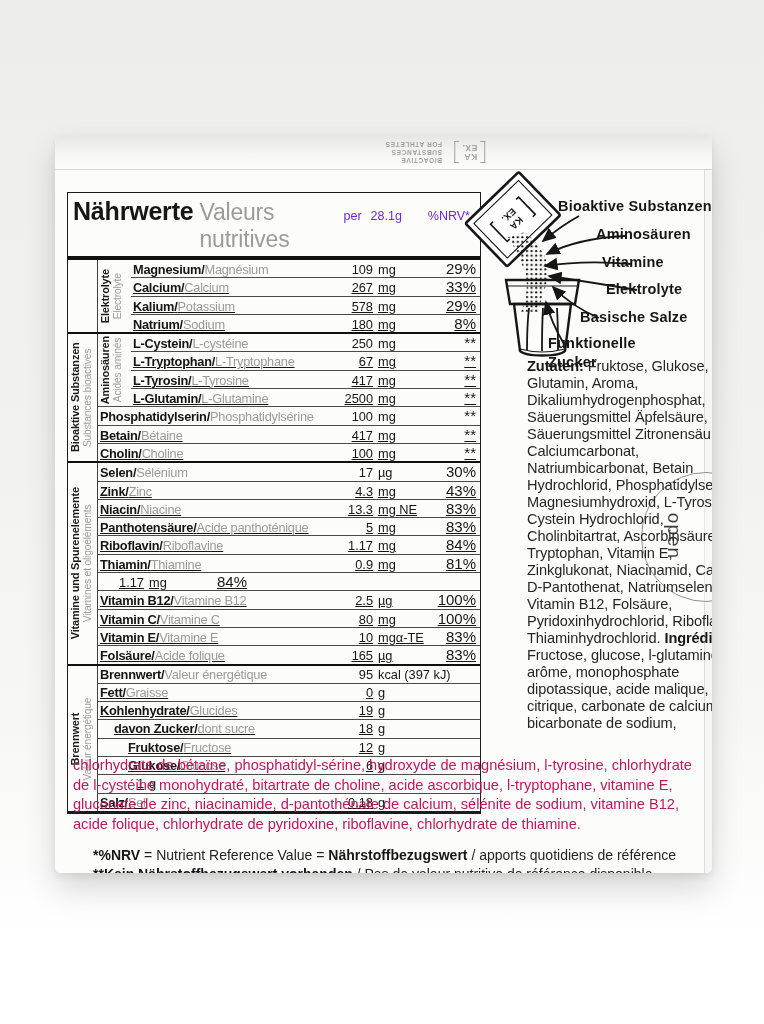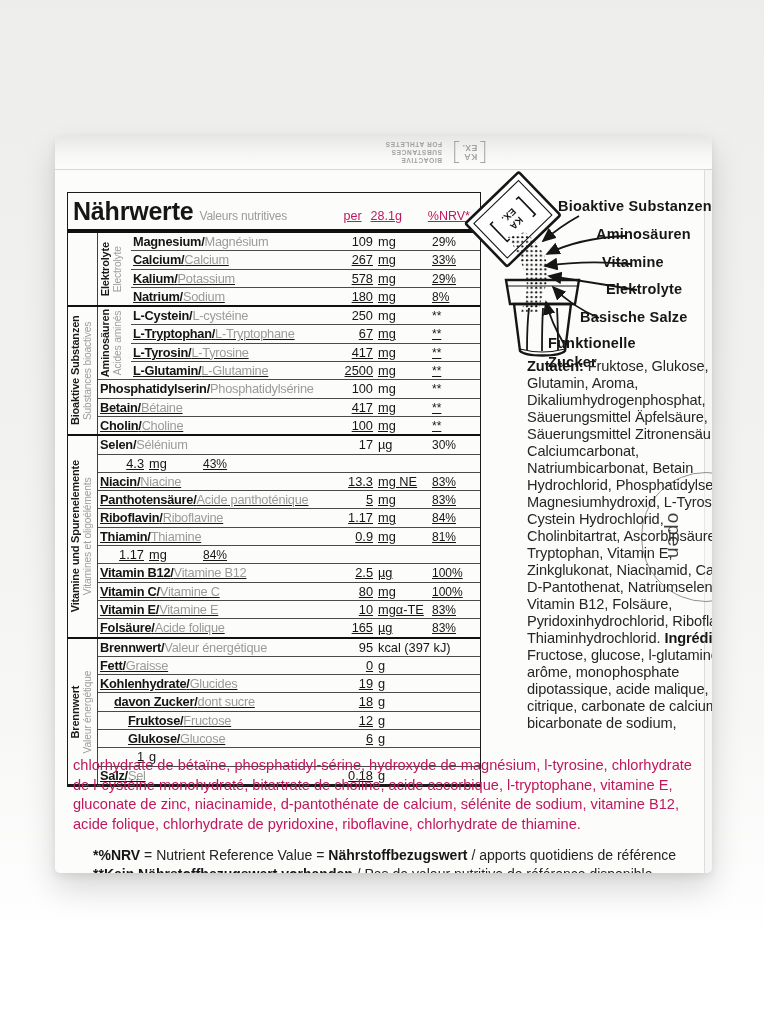--- a/index.html
+++ b/index.html
@@ -26,41 +26,41 @@
   .side-strip{position:absolute;left:650px;top:33px;bottom:0;width:7px;background:rgba(0,0,0,.025);}
   .open-circle{position:absolute;left:586px;top:336px;width:128px;height:128px;border-radius:50%;
                border:1.5px solid #909090;background:rgba(255,255,255,.35);}
   .open-text{position:absolute;left:578px;top:388px;width:80px;height:24px;text-align:center;
              transform:rotate(90deg);font-size:19px;color:#3f3f3f;letter-spacing:1px;}
   
   .ntable{position:absolute;left:12px;top:56px;width:412px;border:1.5px solid #1b1b1b;
           border-bottom-width:3px;color:#161616;}
   .thead{display:flex;align-items:baseline;padding:4px 6px 3px 5px;border-bottom:4px solid #101010;}
   .tt-de{font-size:25px;font-weight:bold;letter-spacing:-.2px;}
-  .tt-fr{font-size:12px;color:#9b9b9b;margin-left:6px;letter-spacing:-.2px;}
-  .th-right{margin-left:auto;display:flex;align-items:baseline;gap:26px;padding-right:4px;font-size:12.5px;color:#be185d;text-decoration:underline;}
+  .tt-fr{font-size:23px;color:#9b9b9b;margin-left:6px;letter-spacing:-.2px;}
+  .th-right{margin-left:auto;display:flex;align-items:baseline;gap:26px;padding-right:4px;font-size:12.5px;color:#6d28d9;}
   .th-per{display:flex;gap:9px;}
   .tgroup{display:flex;}
   .tgroup + .tgroup{border-top:2.5px solid #101010;}
   .outer-gutter{width:29px;flex:none;border-right:1px solid #3f3f3f;position:relative;}
   .inner-gutter{width:33px;flex:none;position:relative;}
   .gbody{flex:1;min-width:0;}
   .tblock{display:flex;}
   .blocksep{border-top:1px solid #4a4a4a;}
   .rows{flex:1;min-width:0;}
   .trow{display:flex;align-items:baseline;height:17.3px;line-height:17px;padding-right:4px;}
   .trow.rowsep{border-top:1px solid #4a4a4a;text-decoration:underline;}
   .ncell{flex:1;min-width:0;white-space:nowrap;padding-left:2px;font-size:12.8px;letter-spacing:-.25px;}
   .ncell.ind1{padding-left:16px;}
   .ncell.ind2{padding-left:30px;}
   .nde,.nsl{font-weight:bold;color:#141414;}
   .nfr{color:#9b9b9b;}
   .vcell{width:46px;flex:none;text-align:right;font-size:12.8px;}
   .ucell{width:54px;flex:none;padding-left:5px;font-size:12.8px;white-space:nowrap;overflow:visible;}
-  .pcell{width:44px;flex:none;font-size:12px;}
+  .pcell{width:44px;flex:none;text-align:right;font-size:15px;}
   .vlabels{position:absolute;left:0;top:0;right:0;bottom:0;writing-mode:vertical-rl;
            transform:rotate(180deg);text-align:center;}
   .vde{display:block;font-weight:bold;font-size:11px;line-height:14px;color:#1a1a1a;letter-spacing:-.2px;}
   .vfr{display:block;font-size:10.3px;line-height:12px;color:#9e9e9e;letter-spacing:-.2px;}
   
   .illu{position:absolute;left:424px;top:44px;width:235px;height:200px;overflow:visible;}
   .zutaten{position:absolute;left:428px;top:222px;width:228px;font-size:14.6px;line-height:17px;
            color:#262626;letter-spacing:-.1px;margin-left:44px;}
   .seg-bold{font-weight:bold;color:#161616;}
   
@@ -224,20 +224,21 @@
             <div class="gbody">
               <div class="tblock">
                 <div class="rows">
                   <div class="trow">
                     <div class="ncell"><span class="nde">Selen</span><span class="nsl">/</span><span class="nfr">Sélénium</span></div>
                     <div class="vcell">17</div>
                     <div class="ucell">µg</div>
                     <div class="pcell">30%</div>
                   </div>
                   <div class="trow rowsep">
+                    <div class="ncell"><span class="nde">Zink</span><span class="nsl">/</span><span class="nfr">Zinc</span></div>
                     <div class="vcell">4.3</div>
                     <div class="ucell">mg</div>
                     <div class="pcell">43%</div>
                   </div>
                   <div class="trow rowsep">
                     <div class="ncell"><span class="nde">Niacin</span><span class="nsl">/</span><span class="nfr">Niacine</span></div>
                     <div class="vcell">13.3</div>
                     <div class="ucell">mg NE</div>
                     <div class="pcell">83%</div>
                   </div>

